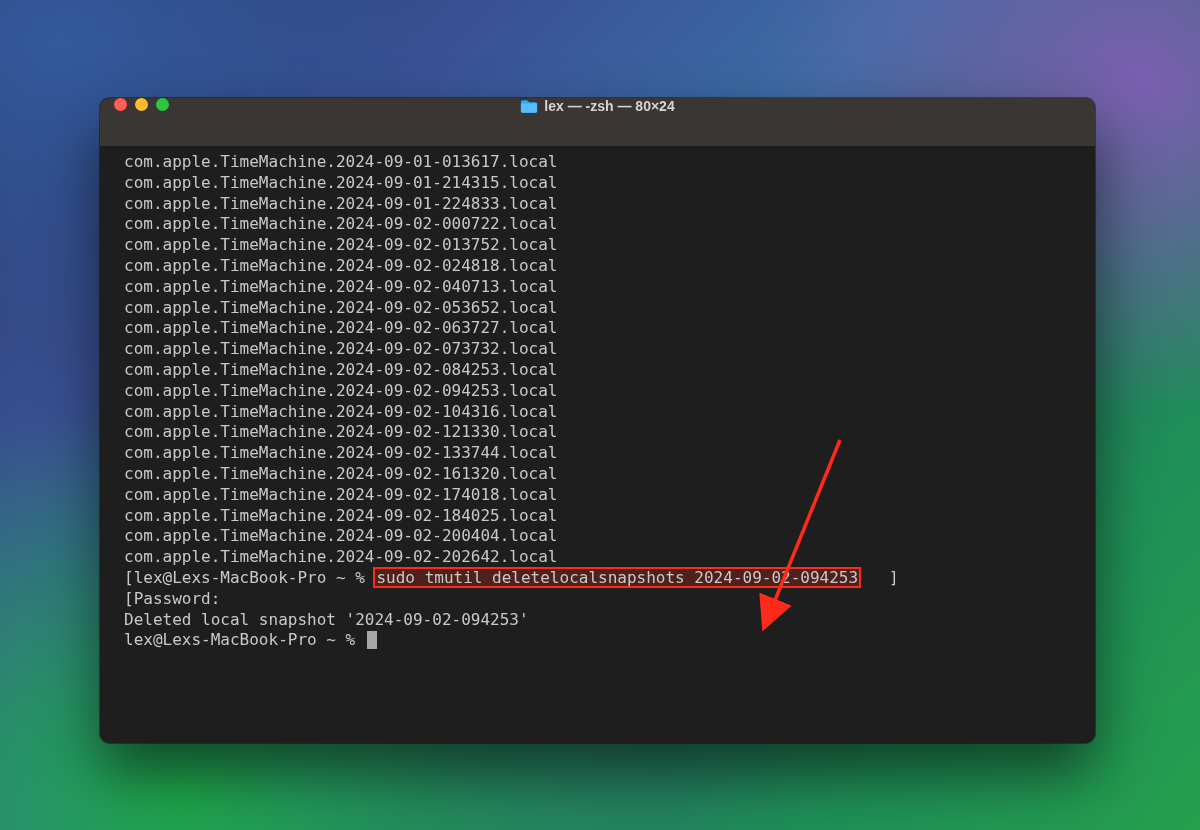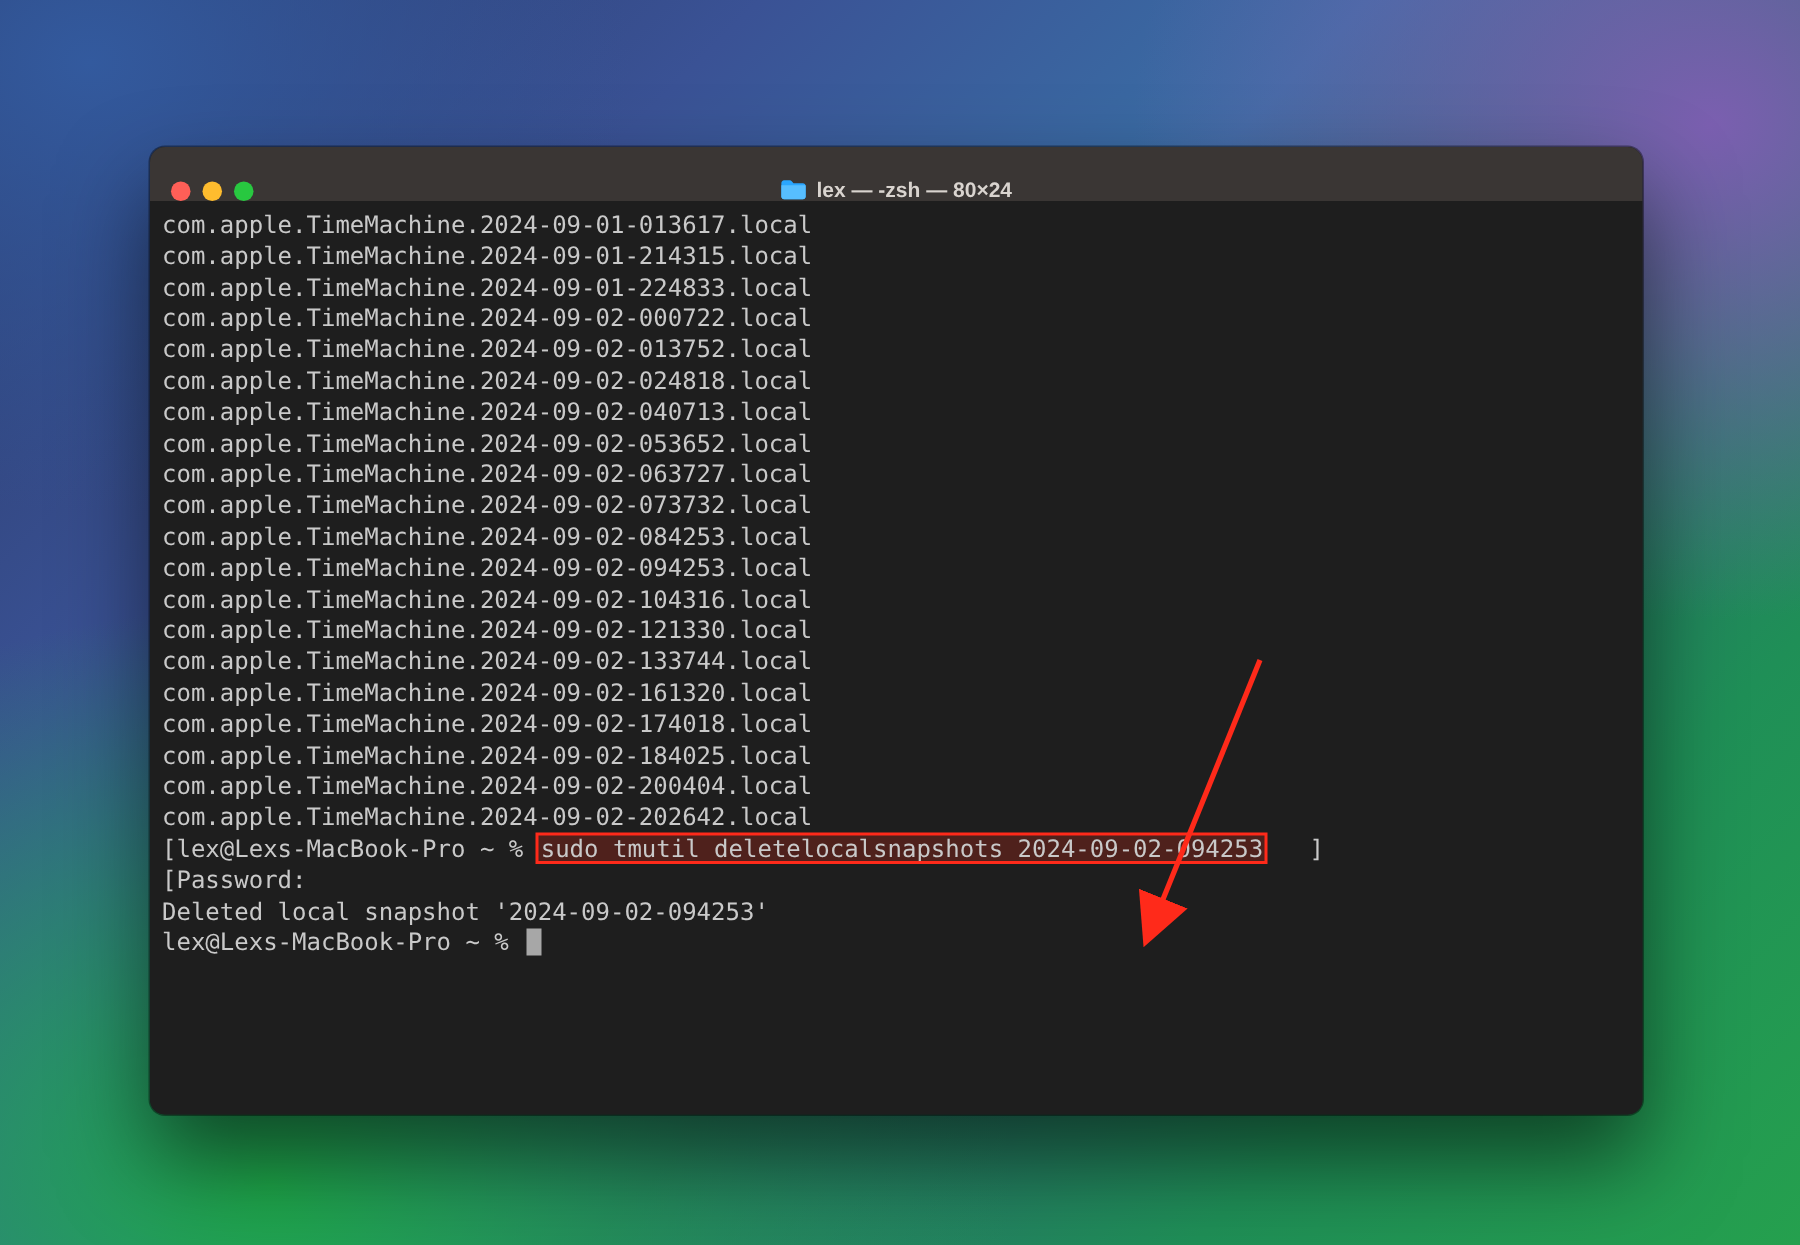--- a/index.html
+++ b/index.html
@@ -22,24 +22,24 @@
       width: 995px;
       height: 645px;
       background: #1e1e1e;
       border-radius: 10px;
       box-shadow: 0 30px 60px rgba(0,0,0,0.55), 0 0 0 1px rgba(0,0,0,0.4);
       overflow: hidden;
       display: flex;
       flex-direction: column;
     }
     .titlebar {
-      height: 36px;
+      height: 48px;
       background: #3a3634;
       display: flex;
-      align-items: flex-end;
+      align-items: flex-start;
       position: relative;
       flex-shrink: 0;
     }
     .traffic-lights {
       display: flex;
       gap: 8px;
       margin-left: 14px;
     }
     .dot { width: 13px; height: 13px; border-radius: 50%; }
     .dot.red    { background: #ff5f57; }
@@ -65,21 +65,21 @@
     }
     .terminal-body {
       flex: 1;
       background: #1e1e1e;
       color: #c9c9c9;
       font-size: 16px;
       line-height: 1.3;
       padding: 6px 8px;
       white-space: pre;
     }
-    .term-line { white-space: pre; }
+    .term-line { white-space: pre; margin-left: 16px; }
     .highlight {
       background: rgba(255,45,25,0.22);
       outline: 2px solid #ff2a1a;
       outline-offset: -1px;
       padding: 0 2px;
     }
     .cursor {
       display: inline-block;
       width: 10px;
       height: 18px;

